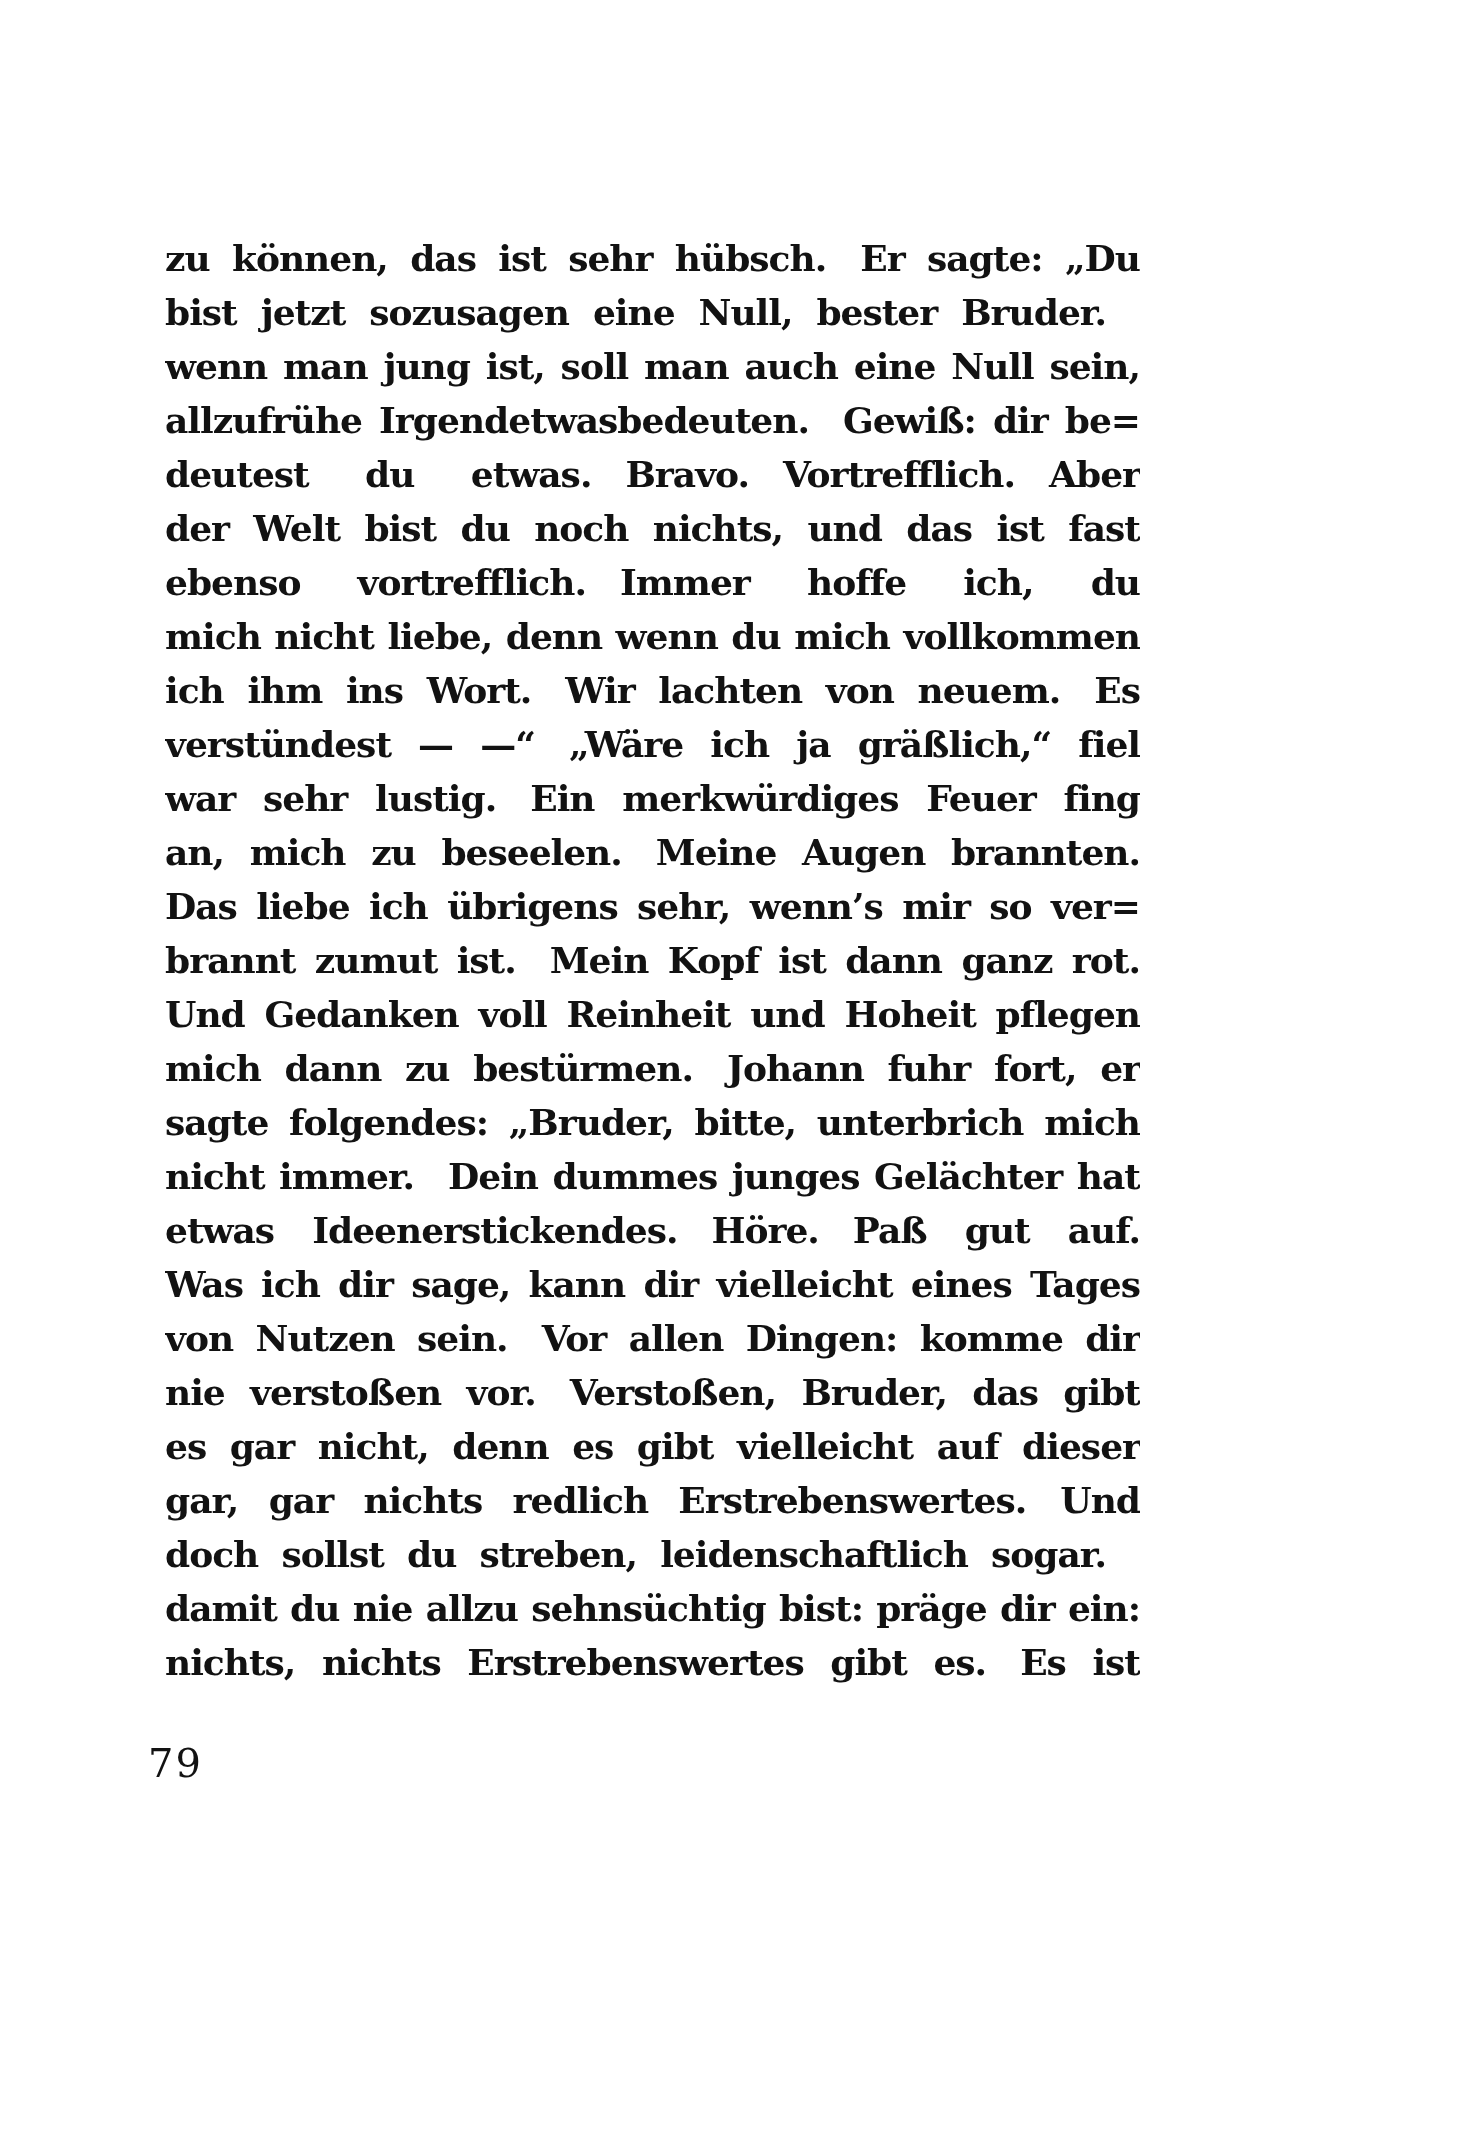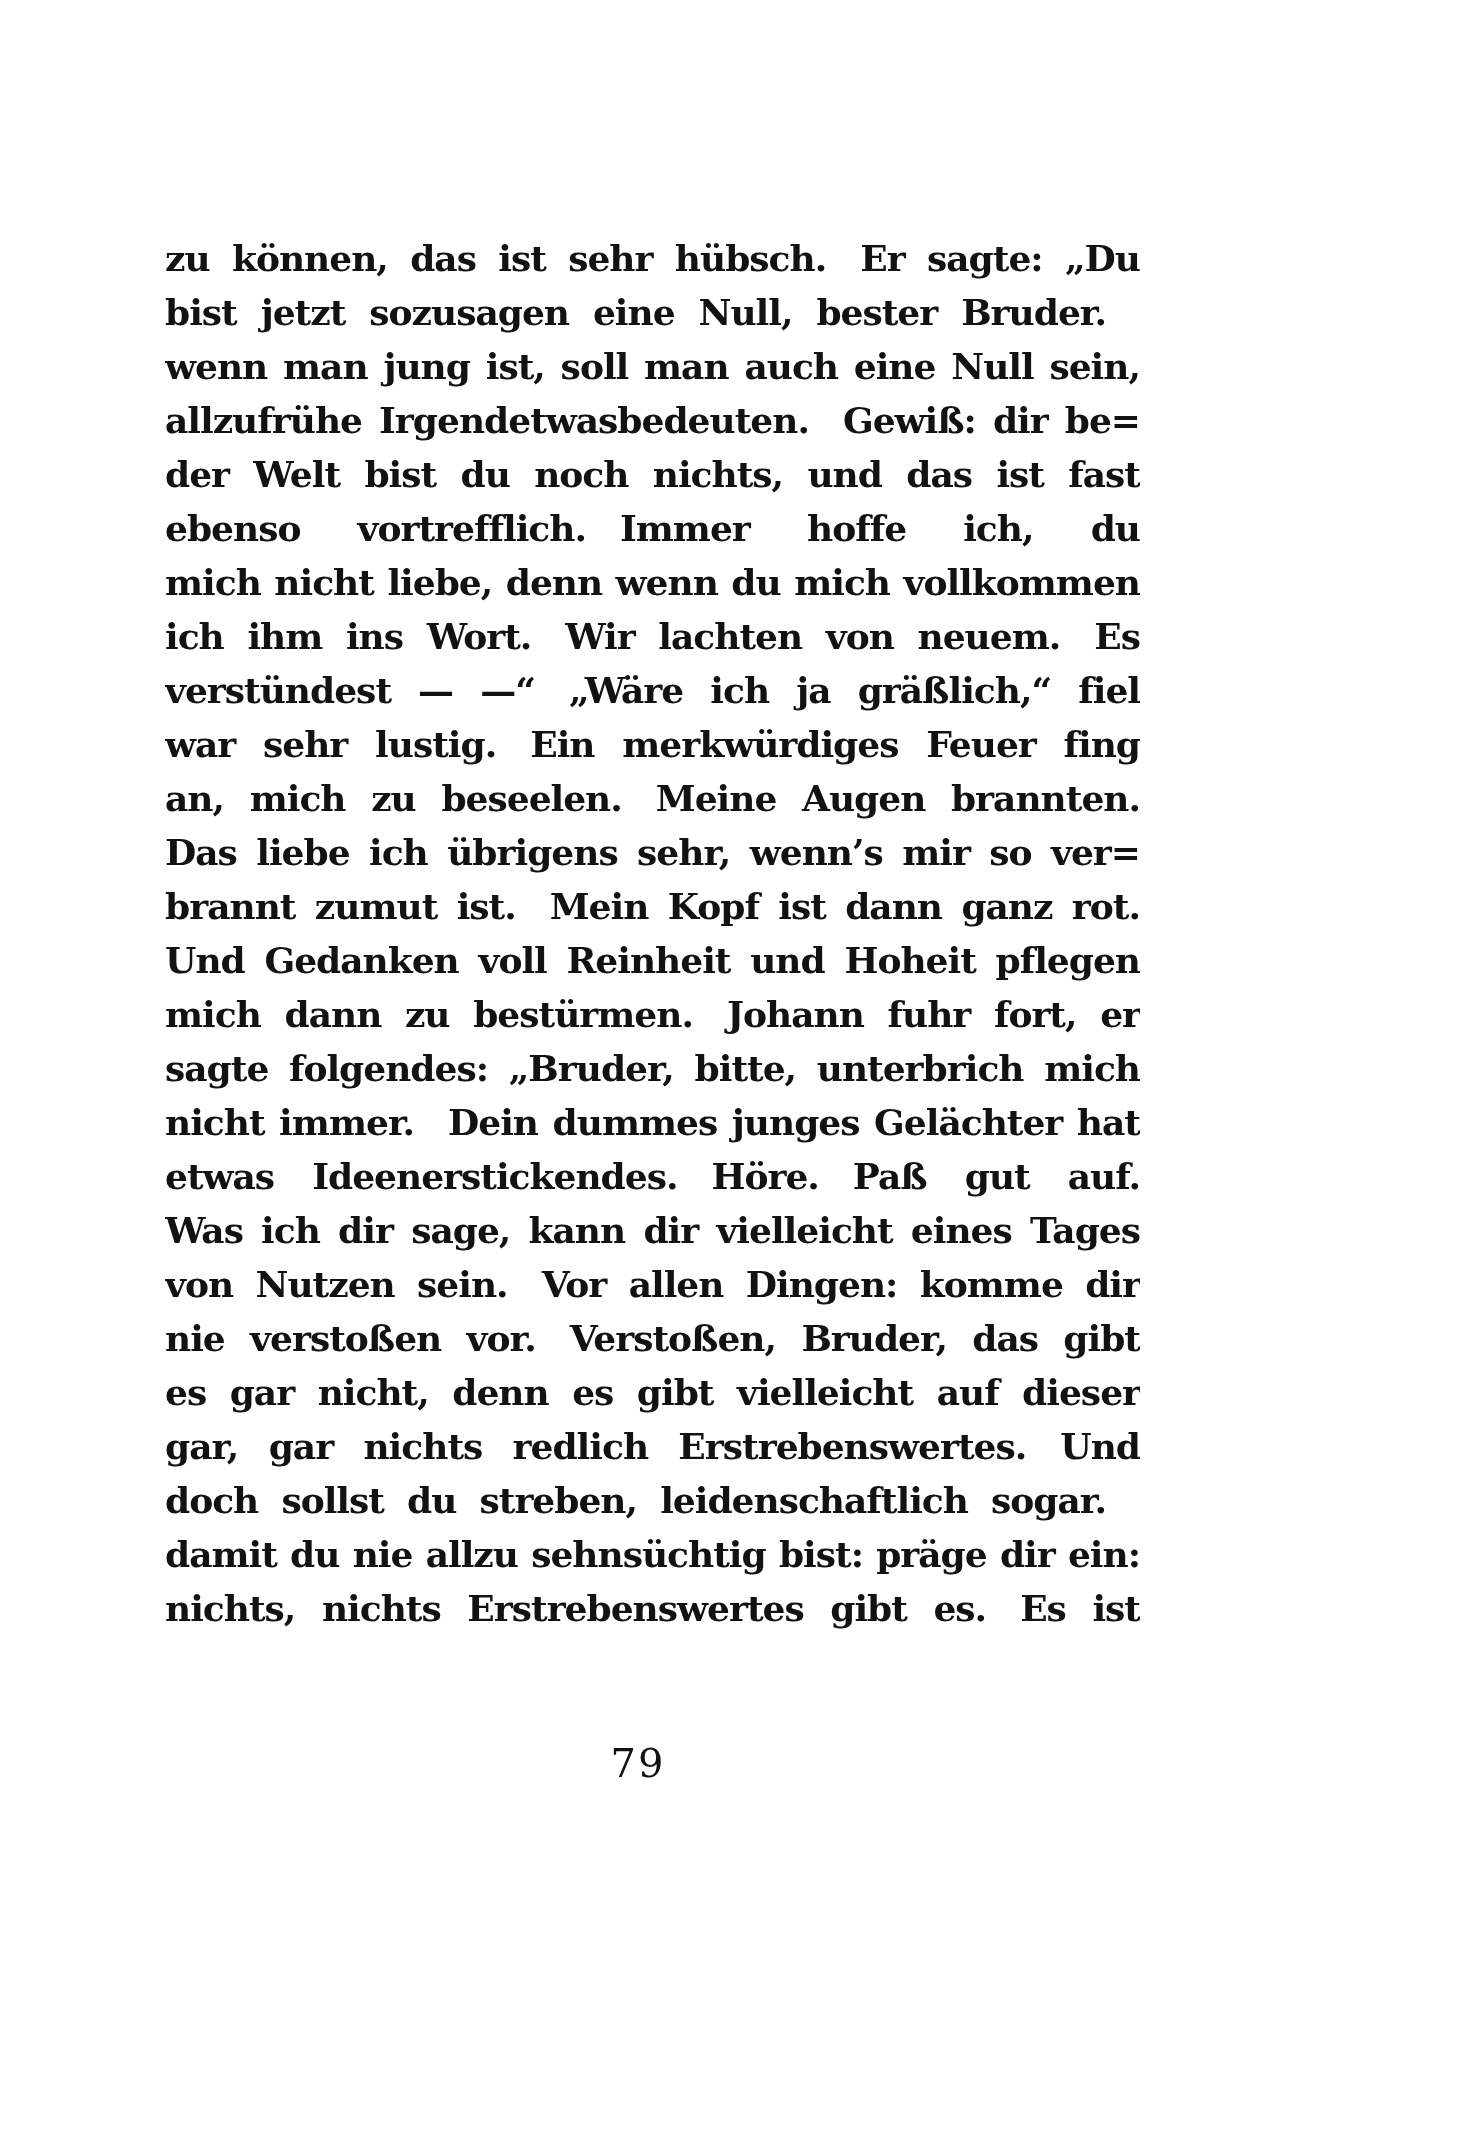--- a/index.html
+++ b/index.html
@@ -35,37 +35,38 @@
     overflow: hidden;
     text-align: justify;
     text-align-last: justify;
     -moz-text-align-last: justify;
   }
   .pagenum {
     position: absolute;
     left: 148px;
     top: 1740px;
     width: 980px;
-    text-align: center;
+    text-align: left;
     font-size: 40px;
     font-weight: normal;
     letter-spacing: 2px;
     color: #121212;
     font-family: "DejaVu Serif", serif;
   }
 </style>
 </head>
 <body>
 
 <div class="scan-page">
   <div class="textblock">
       <div class="line">zu können, das ist sehr hübsch.  Er sagte: „Du</div>
       <div class="line">bist jetzt sozusagen eine Null, bester Bruder.  Aber</div>
       <div class="line">wenn man jung ist, soll man auch eine Null sein,</div>
       <div class="line">allzufrühe Irgendetwasbedeuten.  Gewiß: dir be=</div>
+      <div class="line">deutest du etwas.  Bravo.  Vortrefflich.  Aber</div>
       <div class="line">der Welt bist du noch nichts, und das ist fast</div>
       <div class="line">ebenso vortrefflich.  Immer hoffe ich, du verstehst</div>
       <div class="line">mich nicht liebe, denn wenn du mich vollkommen</div>
       <div class="line">ich ihm ins Wort.  Wir lachten von neuem.  Es</div>
       <div class="line">verstündest — —“  „Wäre ich ja gräßlich,“ fiel</div>
       <div class="line">war sehr lustig.  Ein merkwürdiges Feuer fing</div>
       <div class="line">an, mich zu beseelen.  Meine Augen brannten.</div>
       <div class="line">Das liebe ich übrigens sehr, wenn’s mir so ver=</div>
       <div class="line">brannt zumut ist.  Mein Kopf ist dann ganz rot.</div>
       <div class="line">Und Gedanken voll Reinheit und Hoheit pflegen</div>

